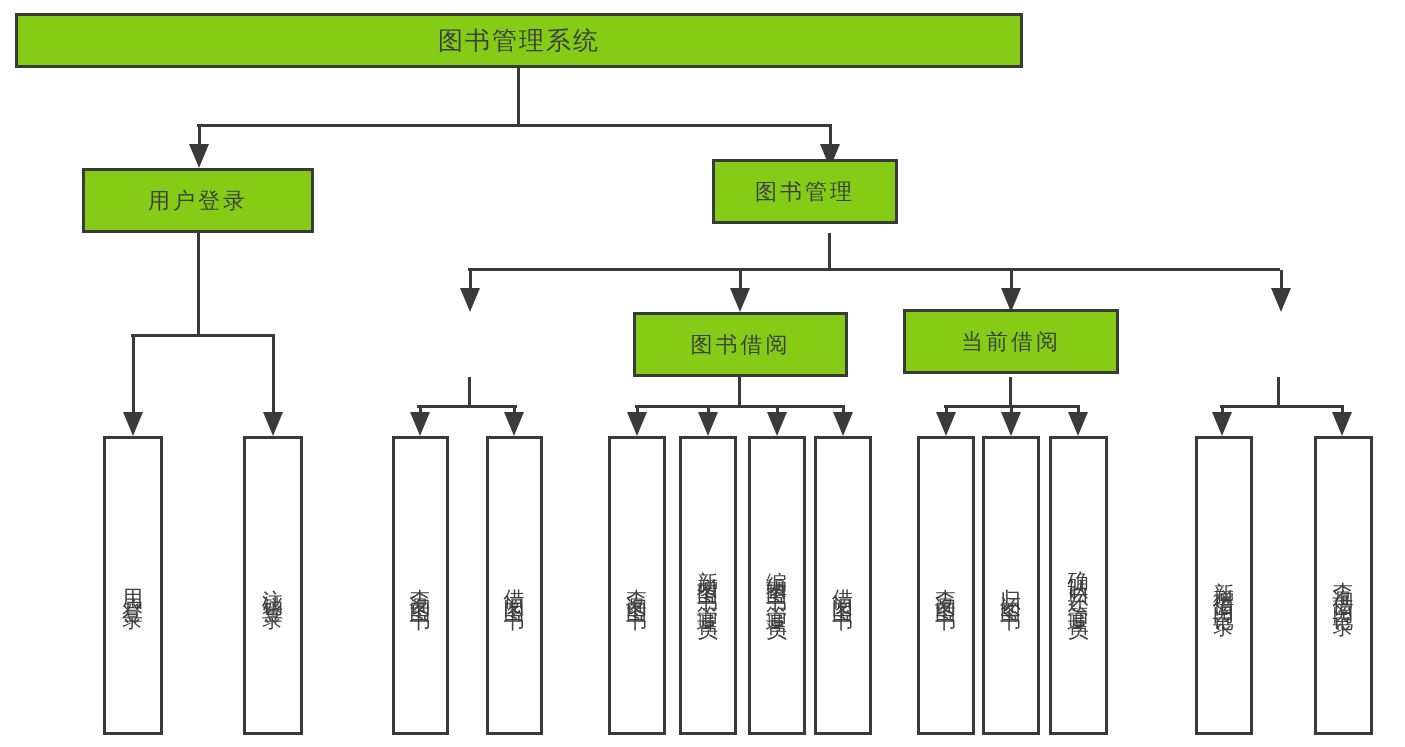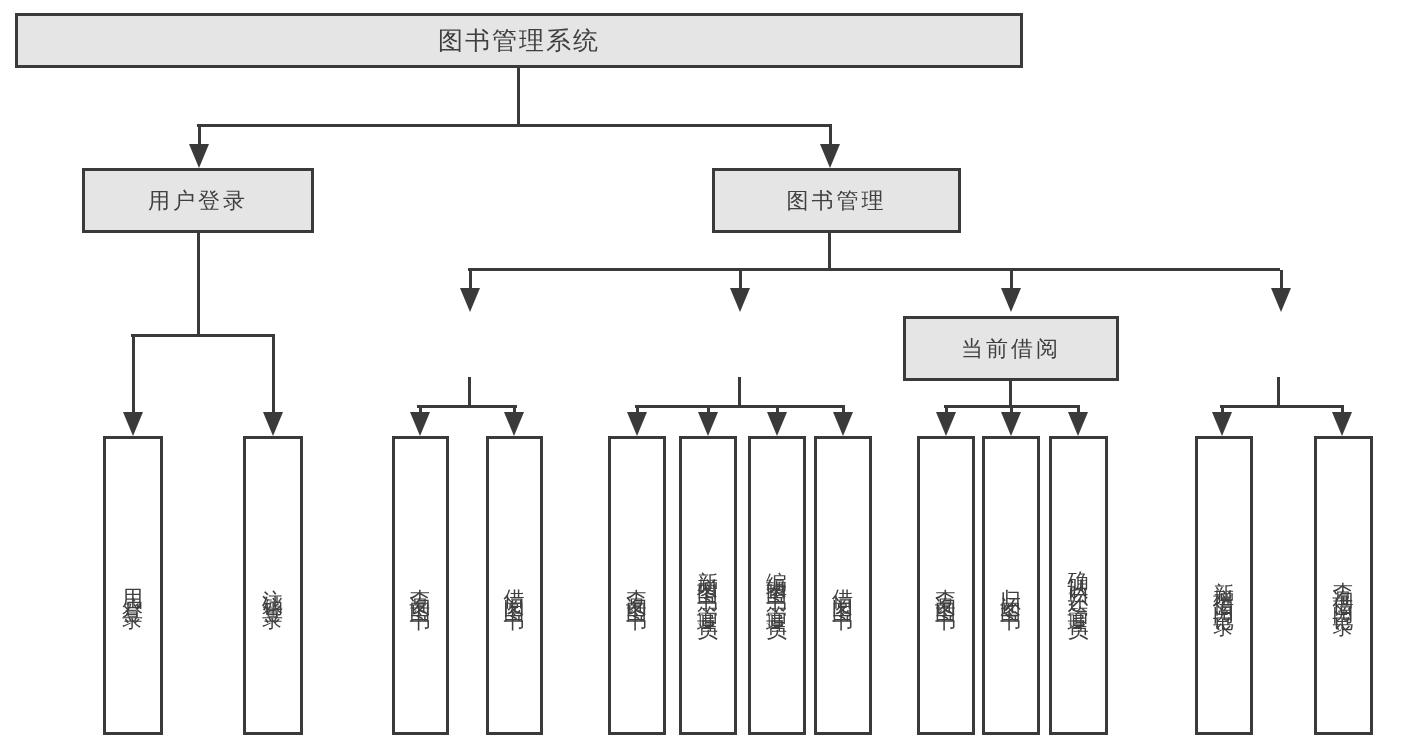--- a/index.html
+++ b/index.html
@@ -1,19 +1,19 @@
 <!DOCTYPE html>
 <html><head>
 <meta charset="utf-8">
 <style>
   html,body{margin:0;padding:0;background:#fff;}
   body{font-family:"Liberation Sans","DejaVu Sans",sans-serif;}
   .canvas{position:relative;width:1405px;height:747px;background:#ffffff;overflow:hidden;
           --line:#3a3a3a;--text:#3f3f3f;}
-  .hbox{position:absolute;box-sizing:border-box;border:3px solid var(--line);background:#e5e5e5;
+  .hbox{position:absolute;box-sizing:border-box;border:3px solid var(--line);background:#84cc16;
         display:flex;align-items:center;justify-content:center;
         font-size:22px;letter-spacing:3px;color:var(--text);}
   .vbox{position:absolute;top:436px;height:299px;box-sizing:border-box;border:3px solid var(--line);
         background:#fff;display:flex;align-items:center;justify-content:center;color:var(--text);}
   .vbox span{writing-mode:vertical-rl;text-orientation:mixed;font-size:21px;letter-spacing:7px;line-height:1;}
   .vl{position:absolute;width:3px;background:var(--line);}
   .hl{position:absolute;height:3px;background:var(--line);}
   .drop{position:absolute;width:20px;}
   .drop::before{content:"";position:absolute;left:8.5px;top:0;bottom:18px;width:3px;background:var(--line);}
   .drop::after{content:"";position:absolute;left:0;bottom:0;width:0;height:0;
@@ -74,25 +74,28 @@
   <div class="drop" style="left:1212px;top:407px;height:29px;"></div>
   <div class="drop" style="left:1332px;top:407px;height:29px;"></div>
 
   <div class="hbox" style="left:15px;top:13px;width:1008px;height:55px;font-size:25px;letter-spacing:2px;">
     <span>图书管理系统</span>
   </div>
 
   <div class="hbox" style="left:82px;top:168px;width:232px;height:65px;">
     <span>用户登录</span>
   </div>
-  <div class="hbox" style="left:712px;top:168px;width:249px;height:65px;">
+  <div class="hbox" style="left:712px;top:159px;width:186px;height:65px;">
     <span>图书管理</span>
   </div>
 
-  <div class="hbox" style="left:903px;top:316px;width:216px;height:65px;">
+  <div class="hbox" style="left:633px;top:312px;width:215px;height:65px;">
+    <span>图书借阅</span>
+  </div>
+  <div class="hbox" style="left:903px;top:309px;width:216px;height:65px;">
     <span>当前借阅</span>
   </div>
 
   <div class="vbox" style="left:103px;width:60px;">
     <span>用户登录</span>
   </div>
   <div class="vbox" style="left:243px;width:60px;">
     <span>注销登录</span>
   </div>
 

